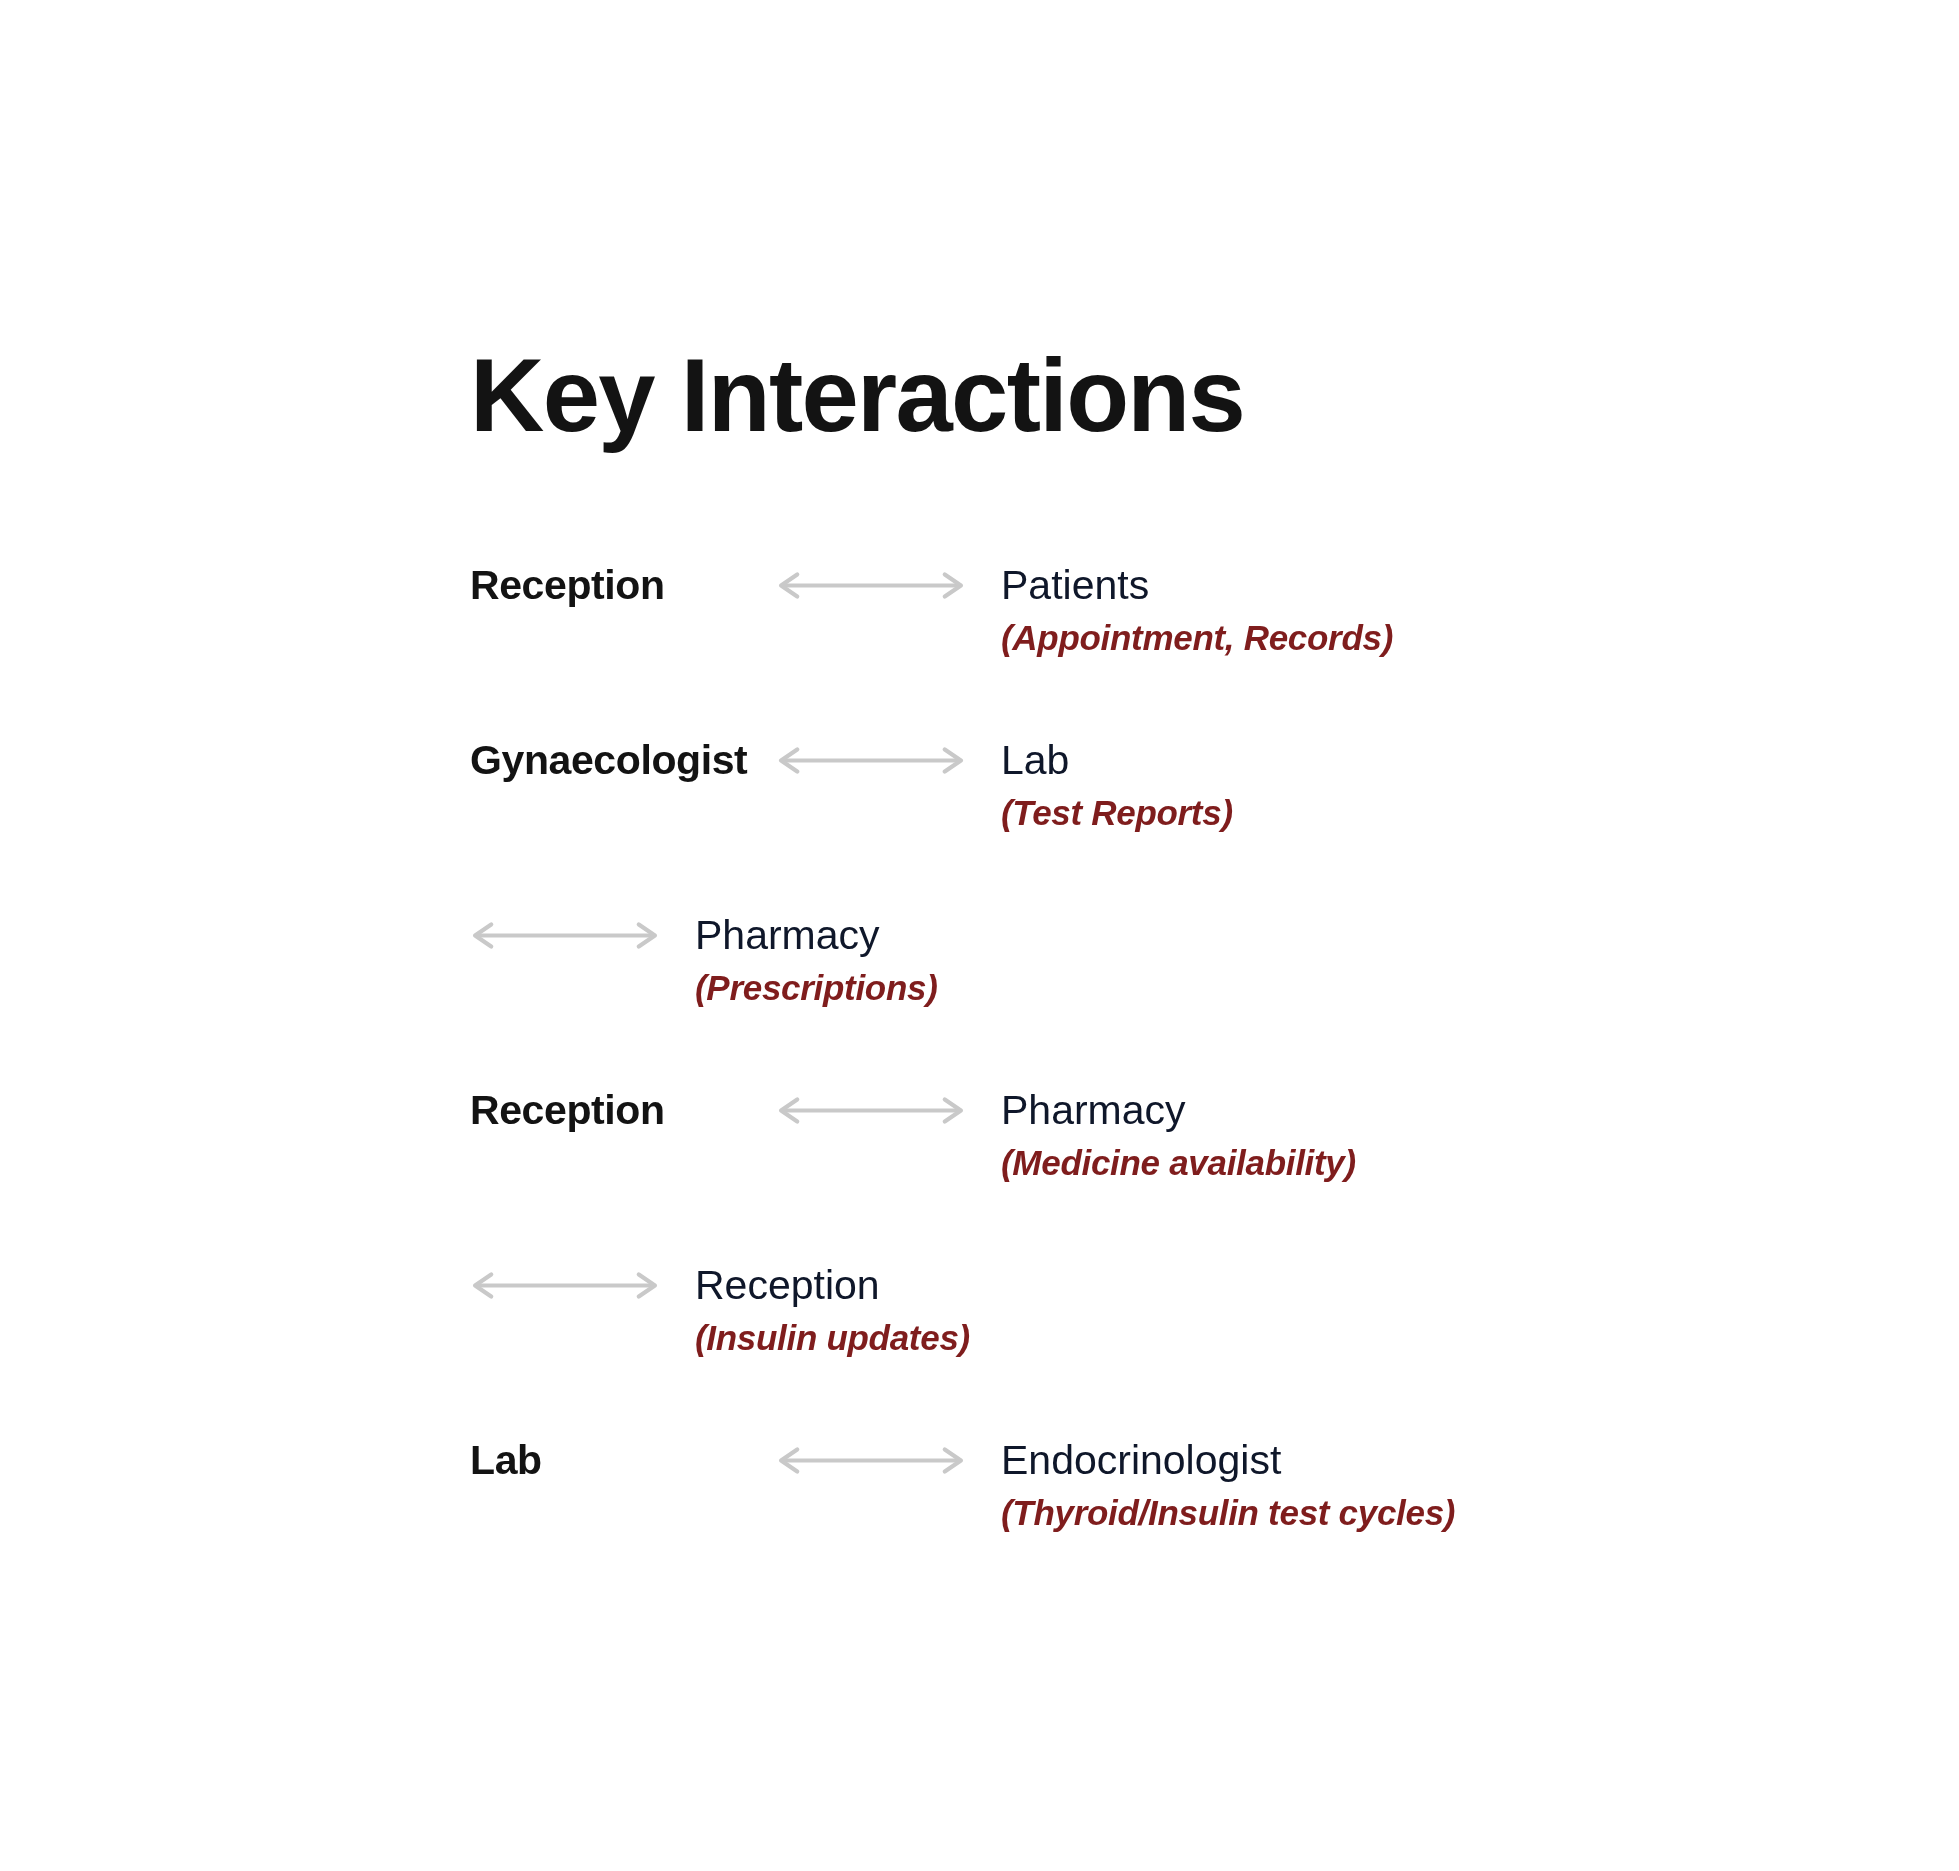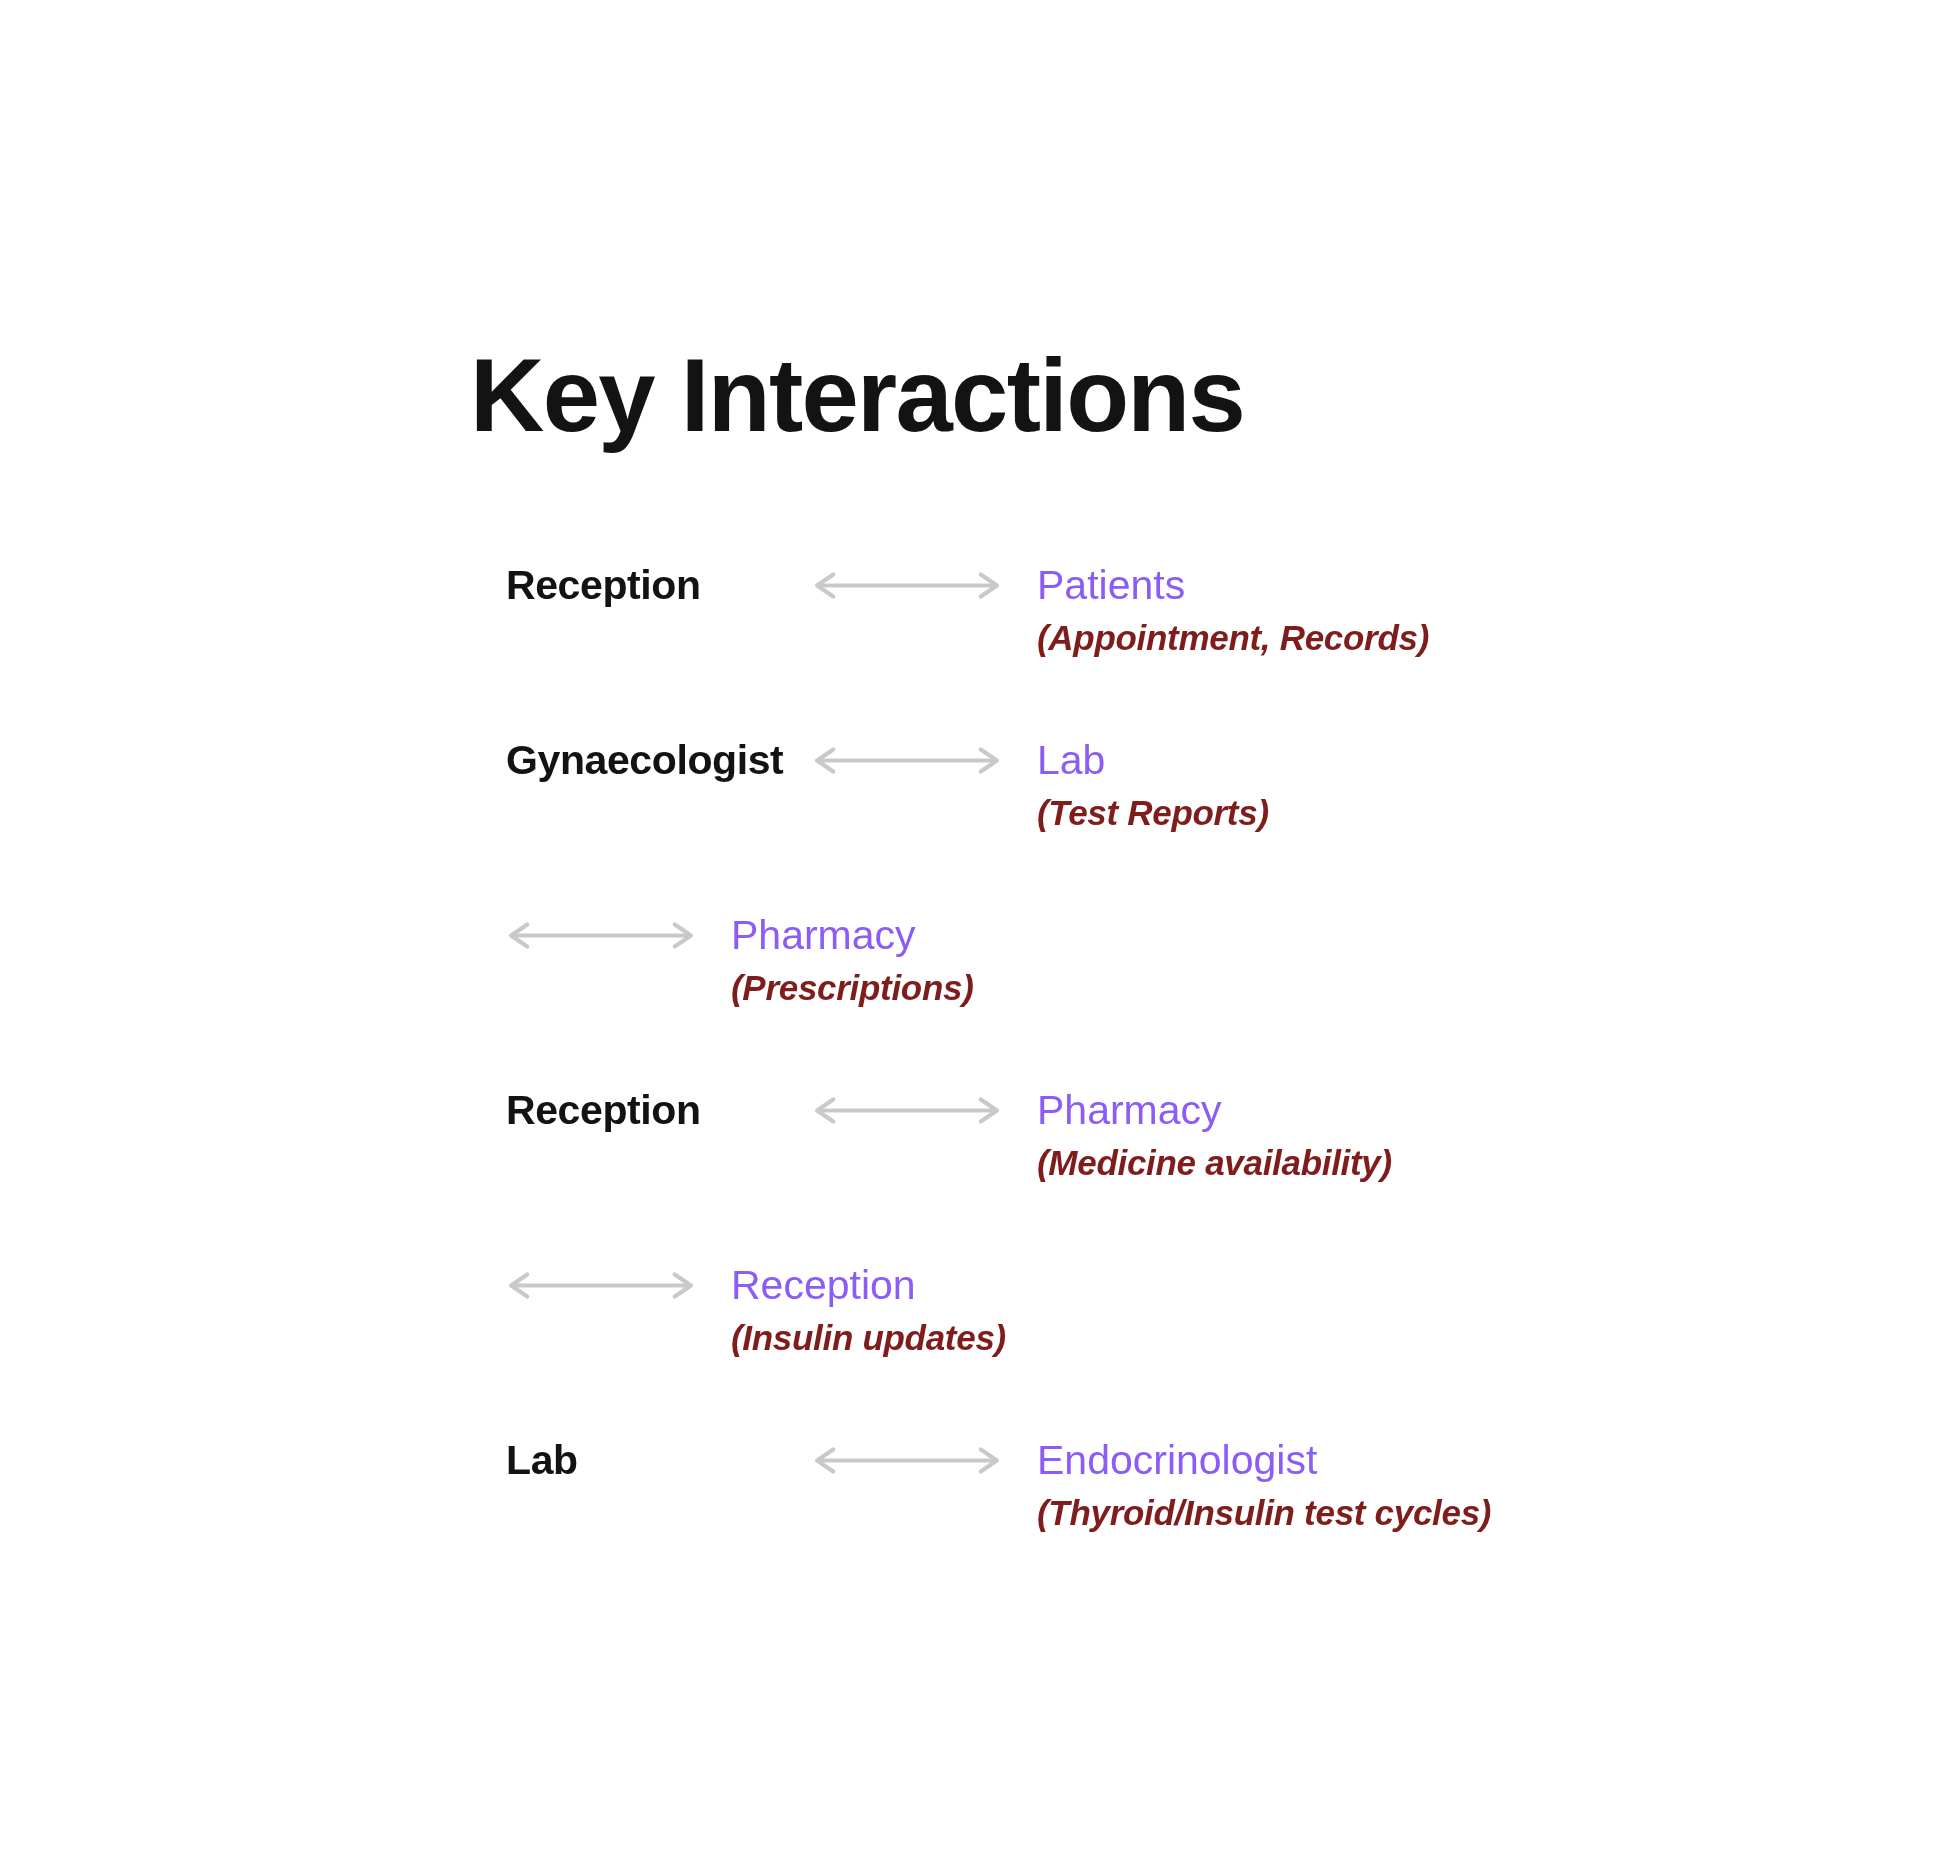--- a/index.html
+++ b/index.html
@@ -19,21 +19,21 @@
     width: 1398px;
   }
   .page-title {
     font-size: 103px;
     font-weight: 700;
     letter-spacing: -1.7px;
     line-height: 1.1;
     margin: 0;
     color: #131313;
   }
-  .rows { margin-top: 108px; margin-left: 36px; }
+  .rows { margin-top: 108px; }
   .row {
     display: flex;
     align-items: flex-start;
     height: 175px;
   }
   .from {
     width: 306px;
     font-size: 41px;
     font-weight: 700;
     line-height: 51px;
@@ -47,21 +47,21 @@
   }
   .arrow-cell svg {
     display: block;
     color: #c9c9c9;
   }
   .to-block { white-space: nowrap; }
   .to {
     font-size: 41px;
     font-weight: 400;
     line-height: 51px;
-    color: #8b5cf6;
+    color: #0f172a;
   }
   .note {
     font-size: 35px;
     font-weight: 700;
     font-style: italic;
     line-height: 42px;
     margin-top: 6px;
     letter-spacing: -0.3px;
     color: #7f1d1d;
   }

